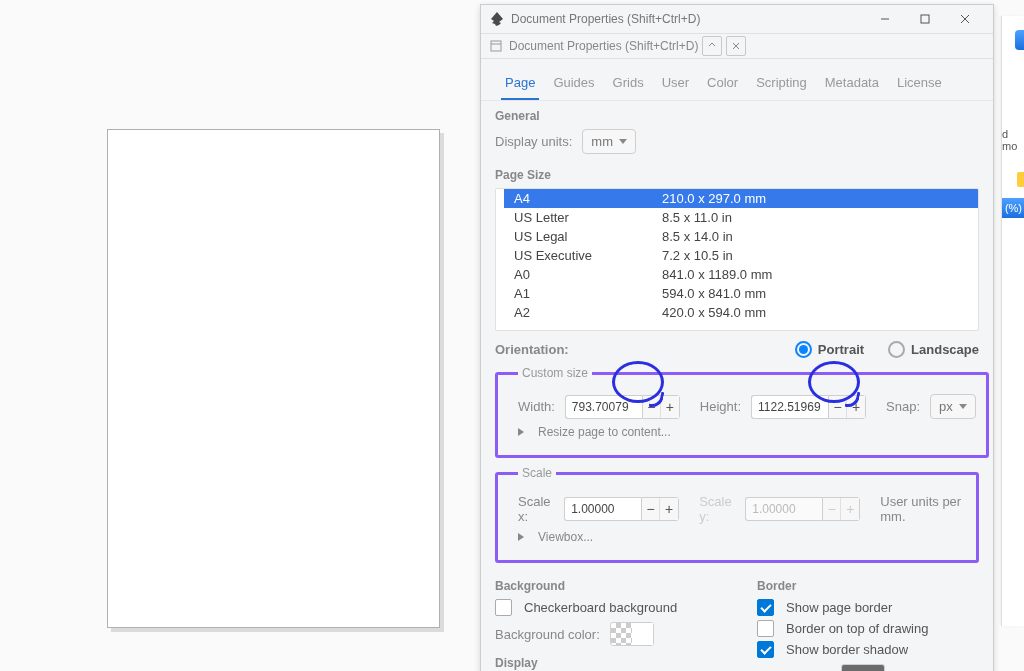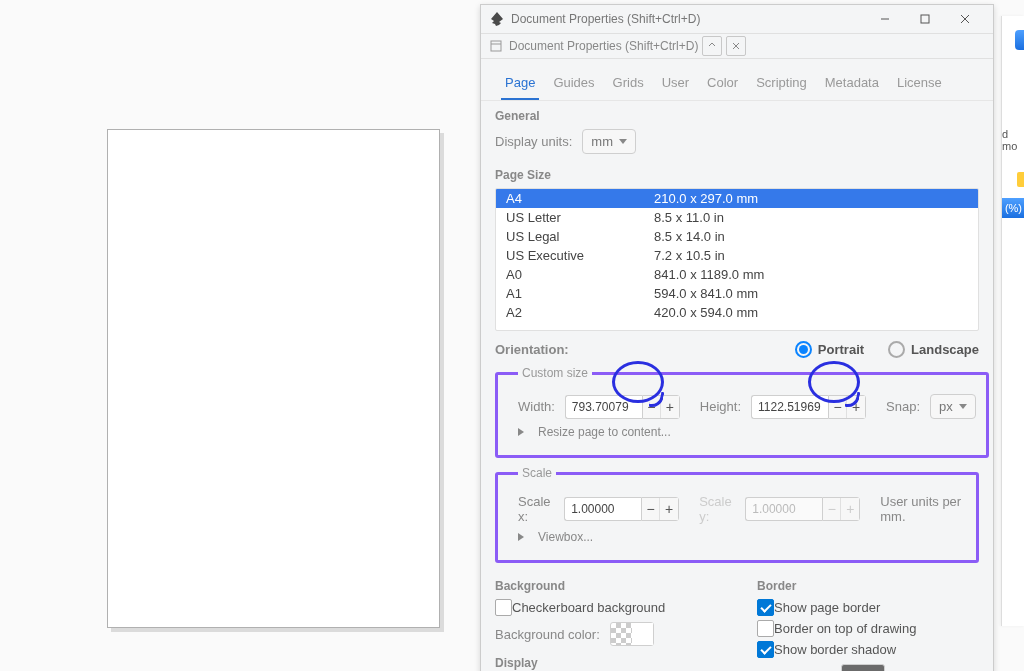--- a/index.html
+++ b/index.html
@@ -25,21 +25,21 @@
   .tab.active { color:var(--accent); border-bottom-color:var(--accent); }
 
   .body { padding:4px 14px 14px 14px; }
   .section-hdr { color:#888; font-weight:600; font-size:12px; margin:4px 0 6px 0; }
   .row { display:flex; align-items:center; gap:10px; margin:6px 0; }
   .lbl { color:#888; font-size:13px; }
 
   .select { display:inline-flex; align-items:center; border:1px solid #cfcfcf; border-radius:4px; background:#f7f7f7; padding:4px 8px; color:#777; gap:6px; }
   .select .caret { width:0; height:0; border-left:4px solid transparent; border-right:4px solid transparent; border-top:5px solid #888; }
 
-  .pagesize-list { border:1px solid #e0e0e0; border-radius:2px; margin-top:4px; background:#fff; overflow:hidden; }
+  .pagesize-list { border:1px solid #e0e0e0; border-radius:2px; margin-top:4px; background:#fff; overflow:hidden;padding-left:8px; }
   .ps-row { display:flex; padding:2px 10px; font-size:13px; }
   .ps-row .name { flex:0 0 148px; }
   .ps-row.sel { background:#3579ea; color:#fff; }
   .ps-row.partial { padding-top:2px; padding-bottom:0; height:6px; overflow:hidden; color:#555; font-size:9px; }
 
   .radio { display:inline-flex; align-items:center; gap:6px; color:#555; }
   .radio .circle { width:13px; height:13px; border:2px solid #aaa; border-radius:50%; position:relative; }
   .radio.checked .circle { border-color:#0b84ff; }
   .radio.checked .circle::after { content:""; position:absolute; inset:2px; background:#0b84ff; border-radius:50%; }
 
@@ -52,21 +52,21 @@
   .numbox .spin button { width:18px; border:none; background:#f7f7f7; color:#555; font-size:14px; line-height:1; padding:0; }
   .numbox .spin button:first-child { border-right:1px solid #e0e0e0; }
   .numbox.dis input { color:#bbb; background:#fafafa; }
   .numbox.dis .spin button { color:#ccc; }
 
   .linkish { color:#888; font-size:12px; }
   .tri { display:inline-block; width:0; height:0; border-top:4px solid transparent; border-bottom:4px solid transparent; border-left:6px solid #888; margin-right:4px; vertical-align:middle; }
 
   .cols { display:flex; gap:40px; margin-top:12px; }
   .col { flex:1; }
-  .cb { display:flex; align-items:center; gap:0; margin:4px 0; color:#555; font-size:13px; }
+  .cb { display:flex; align-items:center; gap:12px; margin:4px 0; color:#555; font-size:13px; }
   .cb .box { width:15px; height:15px; border:1px solid #aaa; border-radius:2px; background:#fff; display:flex; align-items:center; justify-content:center; }
   .cb.checked .box { background:var(--accent-bright); border-color:var(--accent-bright); }
   .cb.checked .box::after { content:""; width:8px; height:4px; border-left:2px solid #fff; border-bottom:2px solid #fff; transform:rotate(-45deg); margin-top:-2px; }
 
   .swatch { width:42px; height:22px; border:1px solid #cfcfcf; border-radius:3px; display:inline-block; vertical-align:middle; }
   .swatch.bg { background:repeating-conic-gradient(#ccc 0 25%, #fff 0 50%) 0 0/10px 10px; position:relative; }
   .swatch.bg::after { content:""; position:absolute; right:0; top:0; bottom:0; width:50%; background:#fff; }
   .swatch.border { background:#6b6b6b; }
 
   .annot { position:absolute; width:46px; height:36px; border:3px solid #2a2fe0; border-radius:50%/50%; pointer-events:none; }

